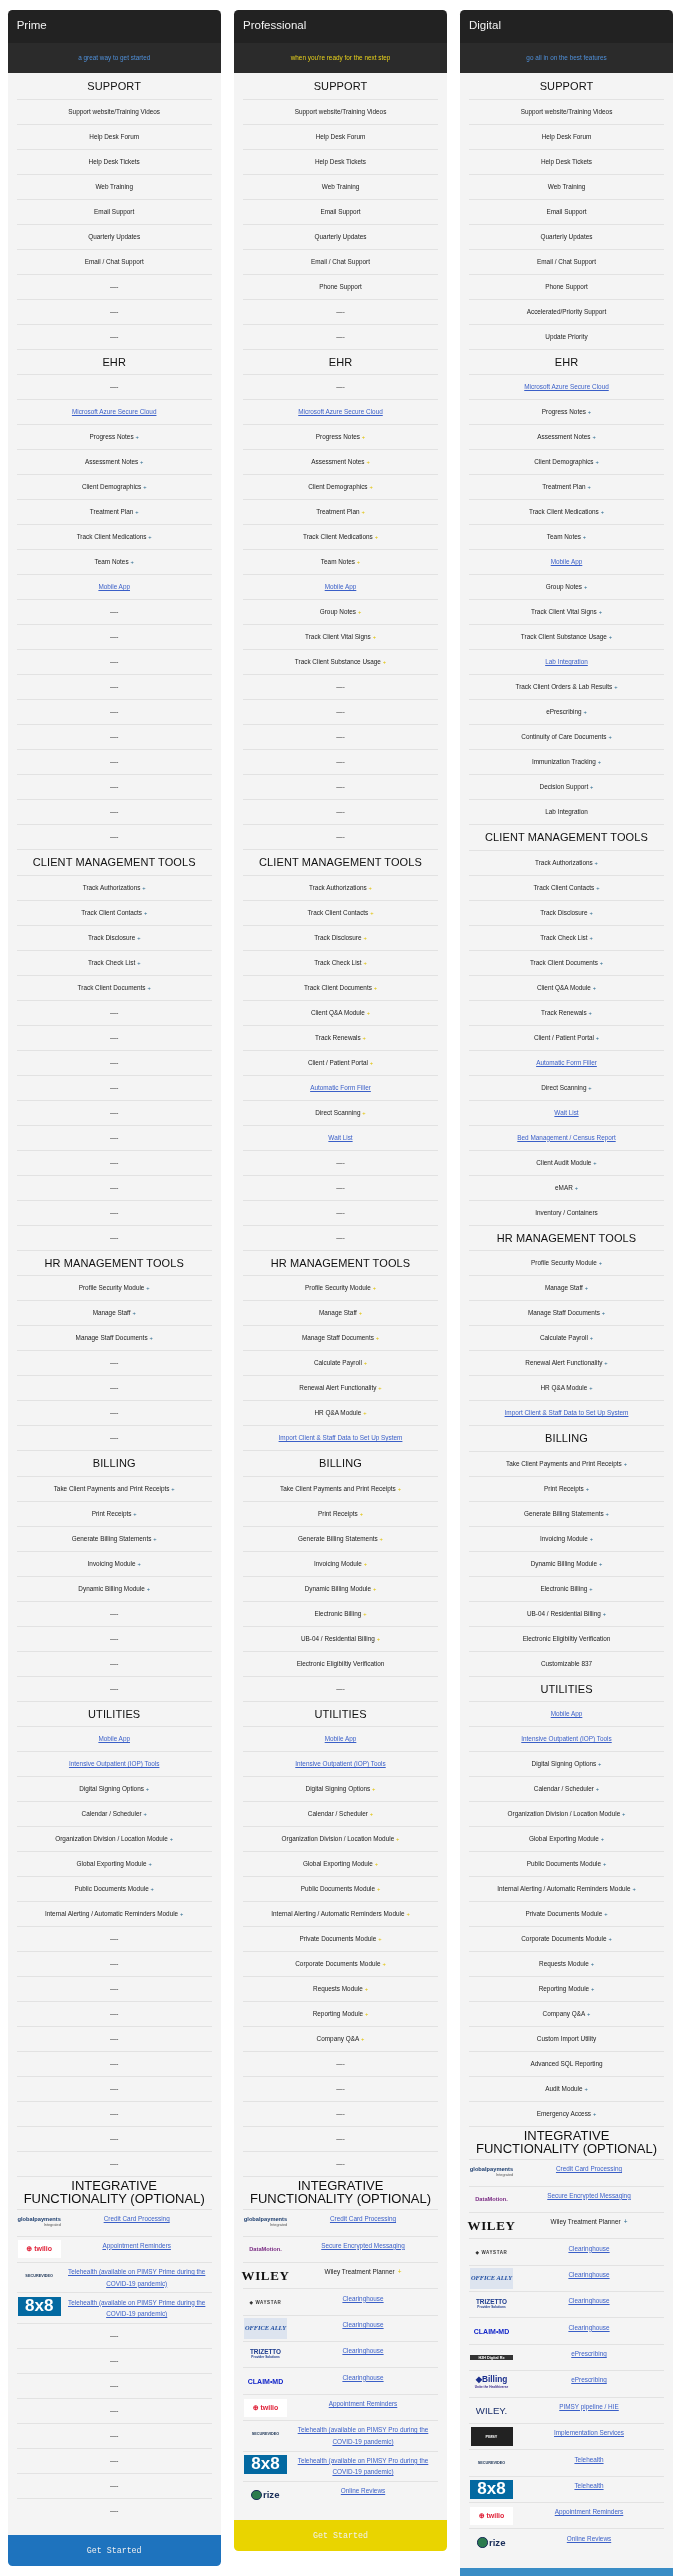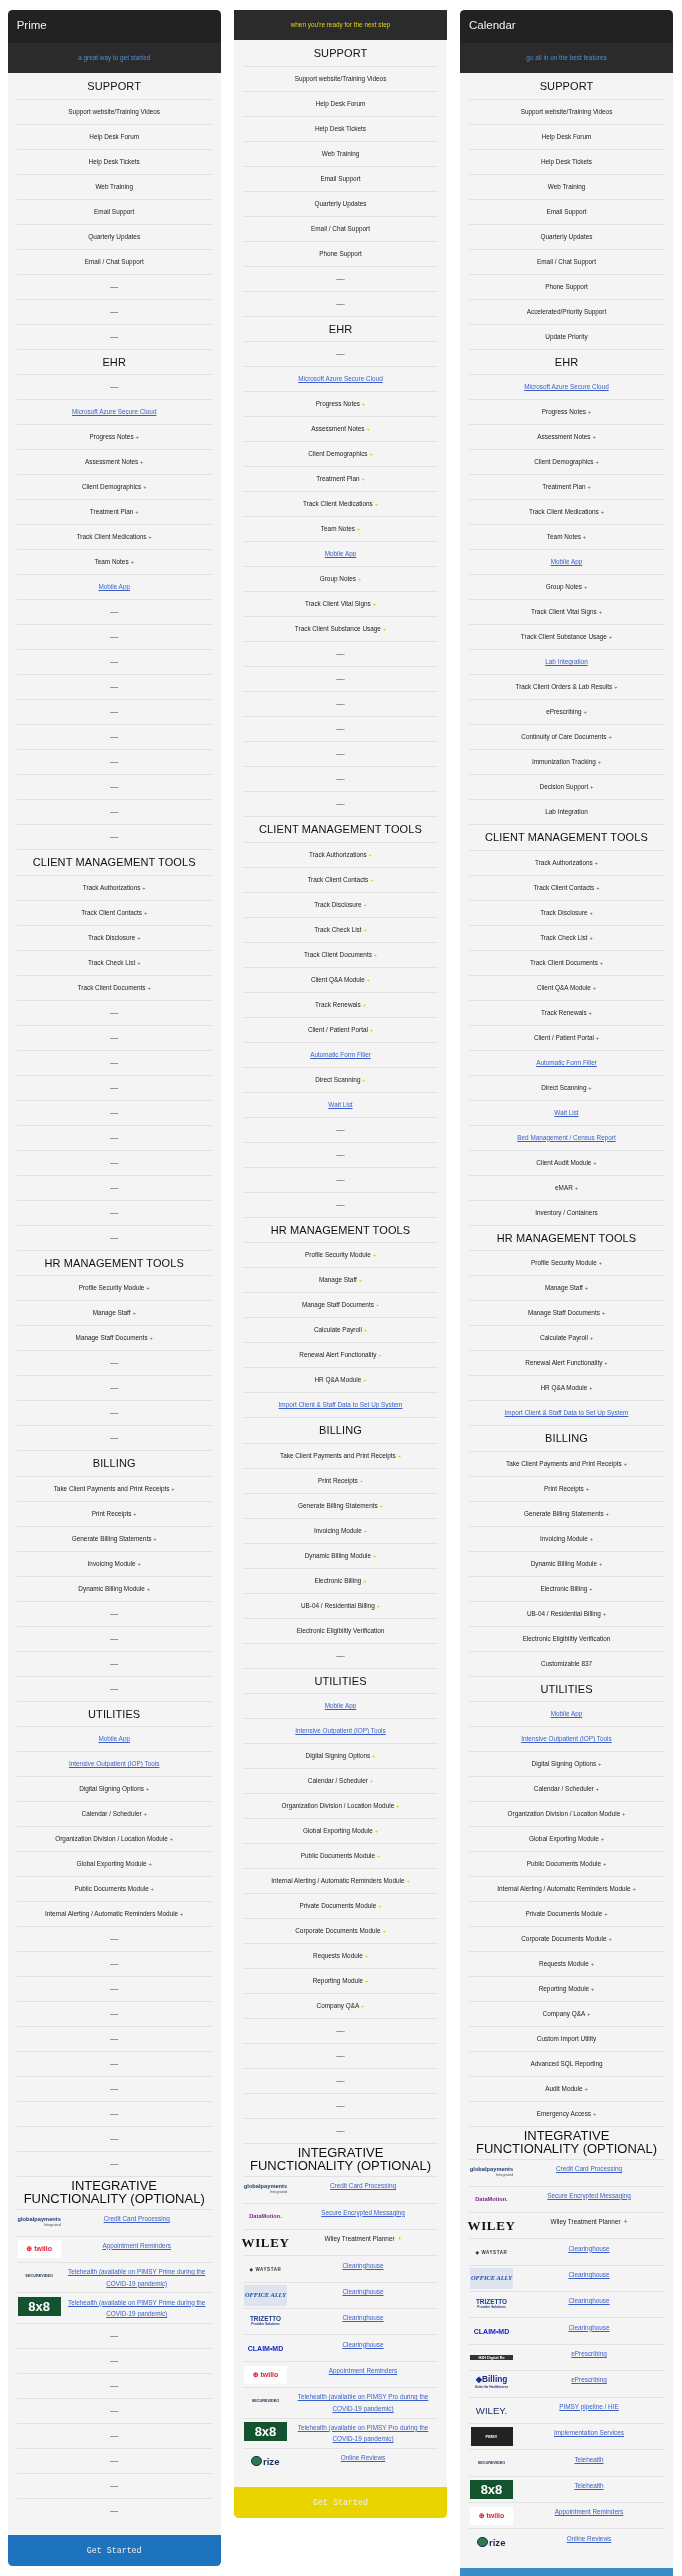--- a/index.html
+++ b/index.html
@@ -24,34 +24,34 @@
   .row.dash span { font-size: 6.4px; color: #333; }
   .irow { border-top: 0.6px solid #e2e2e2; display: flex; align-items: flex-start; min-height: 25px; padding: 3.2px 0; }
   .irow .logo { width: 45px; flex: none; height: 19px; display: flex; align-items: center; justify-content: center; font-size: 5.7px; font-weight: bold; }
   .irow .txt { flex: 1; text-align: center; font-size: 6.4px; line-height: 11.5px; }
   .irow .txt a { color: #3a5fc8; text-decoration: underline; }
   .irow .txt.plain { color: #222; }
   .lg-global { color: #1c3d6e; font-size: 5.7px; line-height: 5.7px; text-align: right; }
   .lg-global small { display: block; font-size: 3.8px; font-weight: normal; color: #555; }
   .lg-twilio { background: #fff; color: #e0233a; font-size: 7px; width: 43px; height: 18px; display: flex; align-items: center; justify-content: center; }
   .lg-secure { color: #1b3354; font-size: 3.8px; font-weight: bold; }
-  .lg-8x8 { background: #14532d; color: #fff; font-size: 13px; width: 43px; height: 19px; display: flex; align-items: center; justify-content: center; }
+  .lg-8x8 { background: #0369a1; color: #fff; font-size: 17px; width: 43px; height: 19px; display: flex; align-items: center; justify-content: center; }
   .lg-data { color: #7a2b83; font-size: 5.7px; }
   .lg-wiley { font-family: "Liberation Serif", serif; color: #111; font-size: 13px; letter-spacing: 0.6px; }
   .lg-waystar { color: #333; font-size: 4.5px; letter-spacing: 0.6px; }
   .lg-office { background: #dde4ef; color: #1b4aa0; font-family: "Liberation Serif", serif; font-style: italic; font-size: 6.4px; width: 43px; height: 20.4px; display: flex; align-items: center; justify-content: center; line-height: 6.4px; text-align: center; }
   .lg-trizetto { color: #1b3a8c; font-size: 6.4px; line-height: 5.7px; text-align: center; }
   .lg-trizetto small { display: block; font-size: 3.2px; }
   .lg-claim { color: #1226c9; font-size: 7px; }
   .lg-h2h { background: #333; color: #fff; font-size: 3.8px; width: 43px; height: 5.7px; display: flex; align-items: center; justify-content: center; }
   .lg-drfirst { color: #1a2e8c; font-size: 8.3px; line-height: 7.7px; text-align: center; }
   .lg-drfirst small { display: block; font-size: 3.2px; color: #3b2b8c; }
   .lg-pimsy { color: #1b2f6a; font-size: 9.6px; font-weight: normal; }
   .lg-impl { background: #222; color: #fff; font-size: 3.8px; width: 42px; height: 19px; display: flex; align-items: center; justify-content: center; }
-  .lg-rize { color: #1a2e5a; font-size: 9.6px; display: flex; align-items: flex-start; gap: 1.3px; }
+  .lg-rize { color: #1a2e5a; font-size: 9.6px; display: flex; align-items: flex-end; gap: 1.3px; }
   .lg-rize i { display: inline-block; width: 10.2px; height: 10.2px; border-radius: 50%; background: #2b7b4e; border: 1.3px solid #1a2e5a; }
   .cta { display: block; width: 100%; border: none; border-radius: 0 0 4.5px 4.5px; color: #f1f1f1; font-family: Liberation Mono, monospace; font-size: 8.3px; height: 31px; cursor: pointer; }
   .prime .cta { background: #1e73be; }
   .pro .cta { background: #e9d400; }
   .plat .cta { background: #3a8dc6; }
 </style>
 </head>
 <body>
 
 <div class="wrap">
@@ -377,20 +377,21 @@
           <span>—-</span>
         </div>
         <div class="row dash">
           <span>—-</span>
         </div>
       </div>
       <button class="cta" style="background: rgb(30, 115, 190);">Get Started</button>
     </div>
   <div class="col pro">
       <div class="hdr">
+        <div class="name">Professional</div>
         <div class="tag" style="color: rgb(232, 210, 28);">when you're ready for the next step</div>
       </div>
       <div class="body">
         <div class="row head">SUPPORT</div>
         <div class="row">
           <span>Support website/Training Videos</span>
         </div>
         <div class="row">
           <span>Help Desk Forum</span>
         </div>
@@ -743,21 +744,21 @@
               <span>rize</span>
             </div>
           </div>
           <div class="txt"><a>Online Reviews</a></div>
         </div>
       </div>
       <button class="cta" style="background: rgb(233, 212, 0);">Get Started</button>
     </div>
   <div class="col plat">
       <div class="hdr">
-        <div class="name">Calendar</div>
+        <div class="name">Digital</div>
         <div class="tag" style="color: rgb(79, 143, 216);">go all in on the best features</div>
       </div>
       <div class="body">
         <div class="row head">SUPPORT</div>
         <div class="row">
           <span>Support website/Training Videos</span>
         </div>
         <div class="row">
           <span>Help Desk Forum</span>
         </div>

